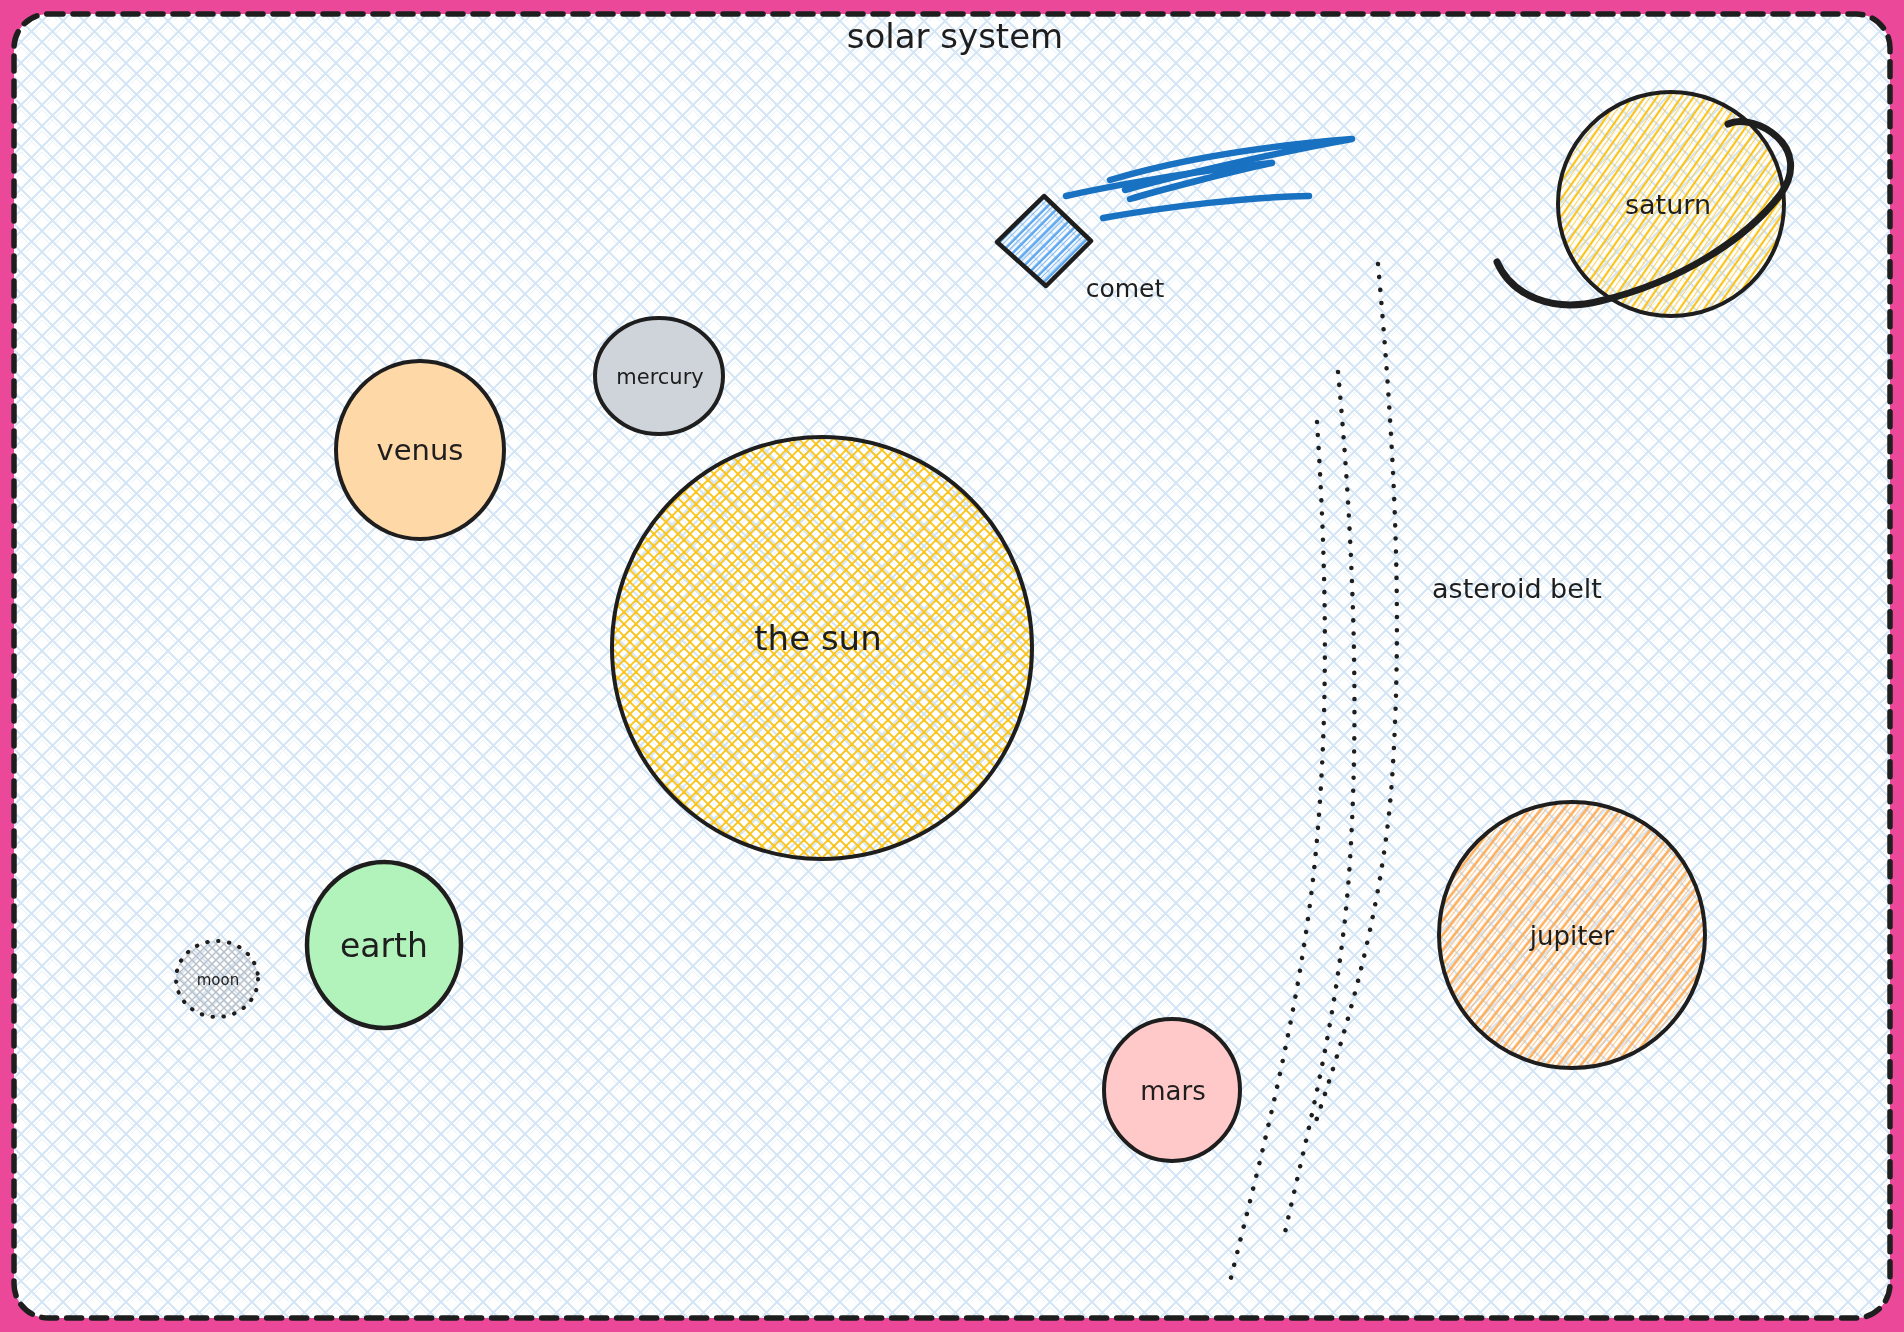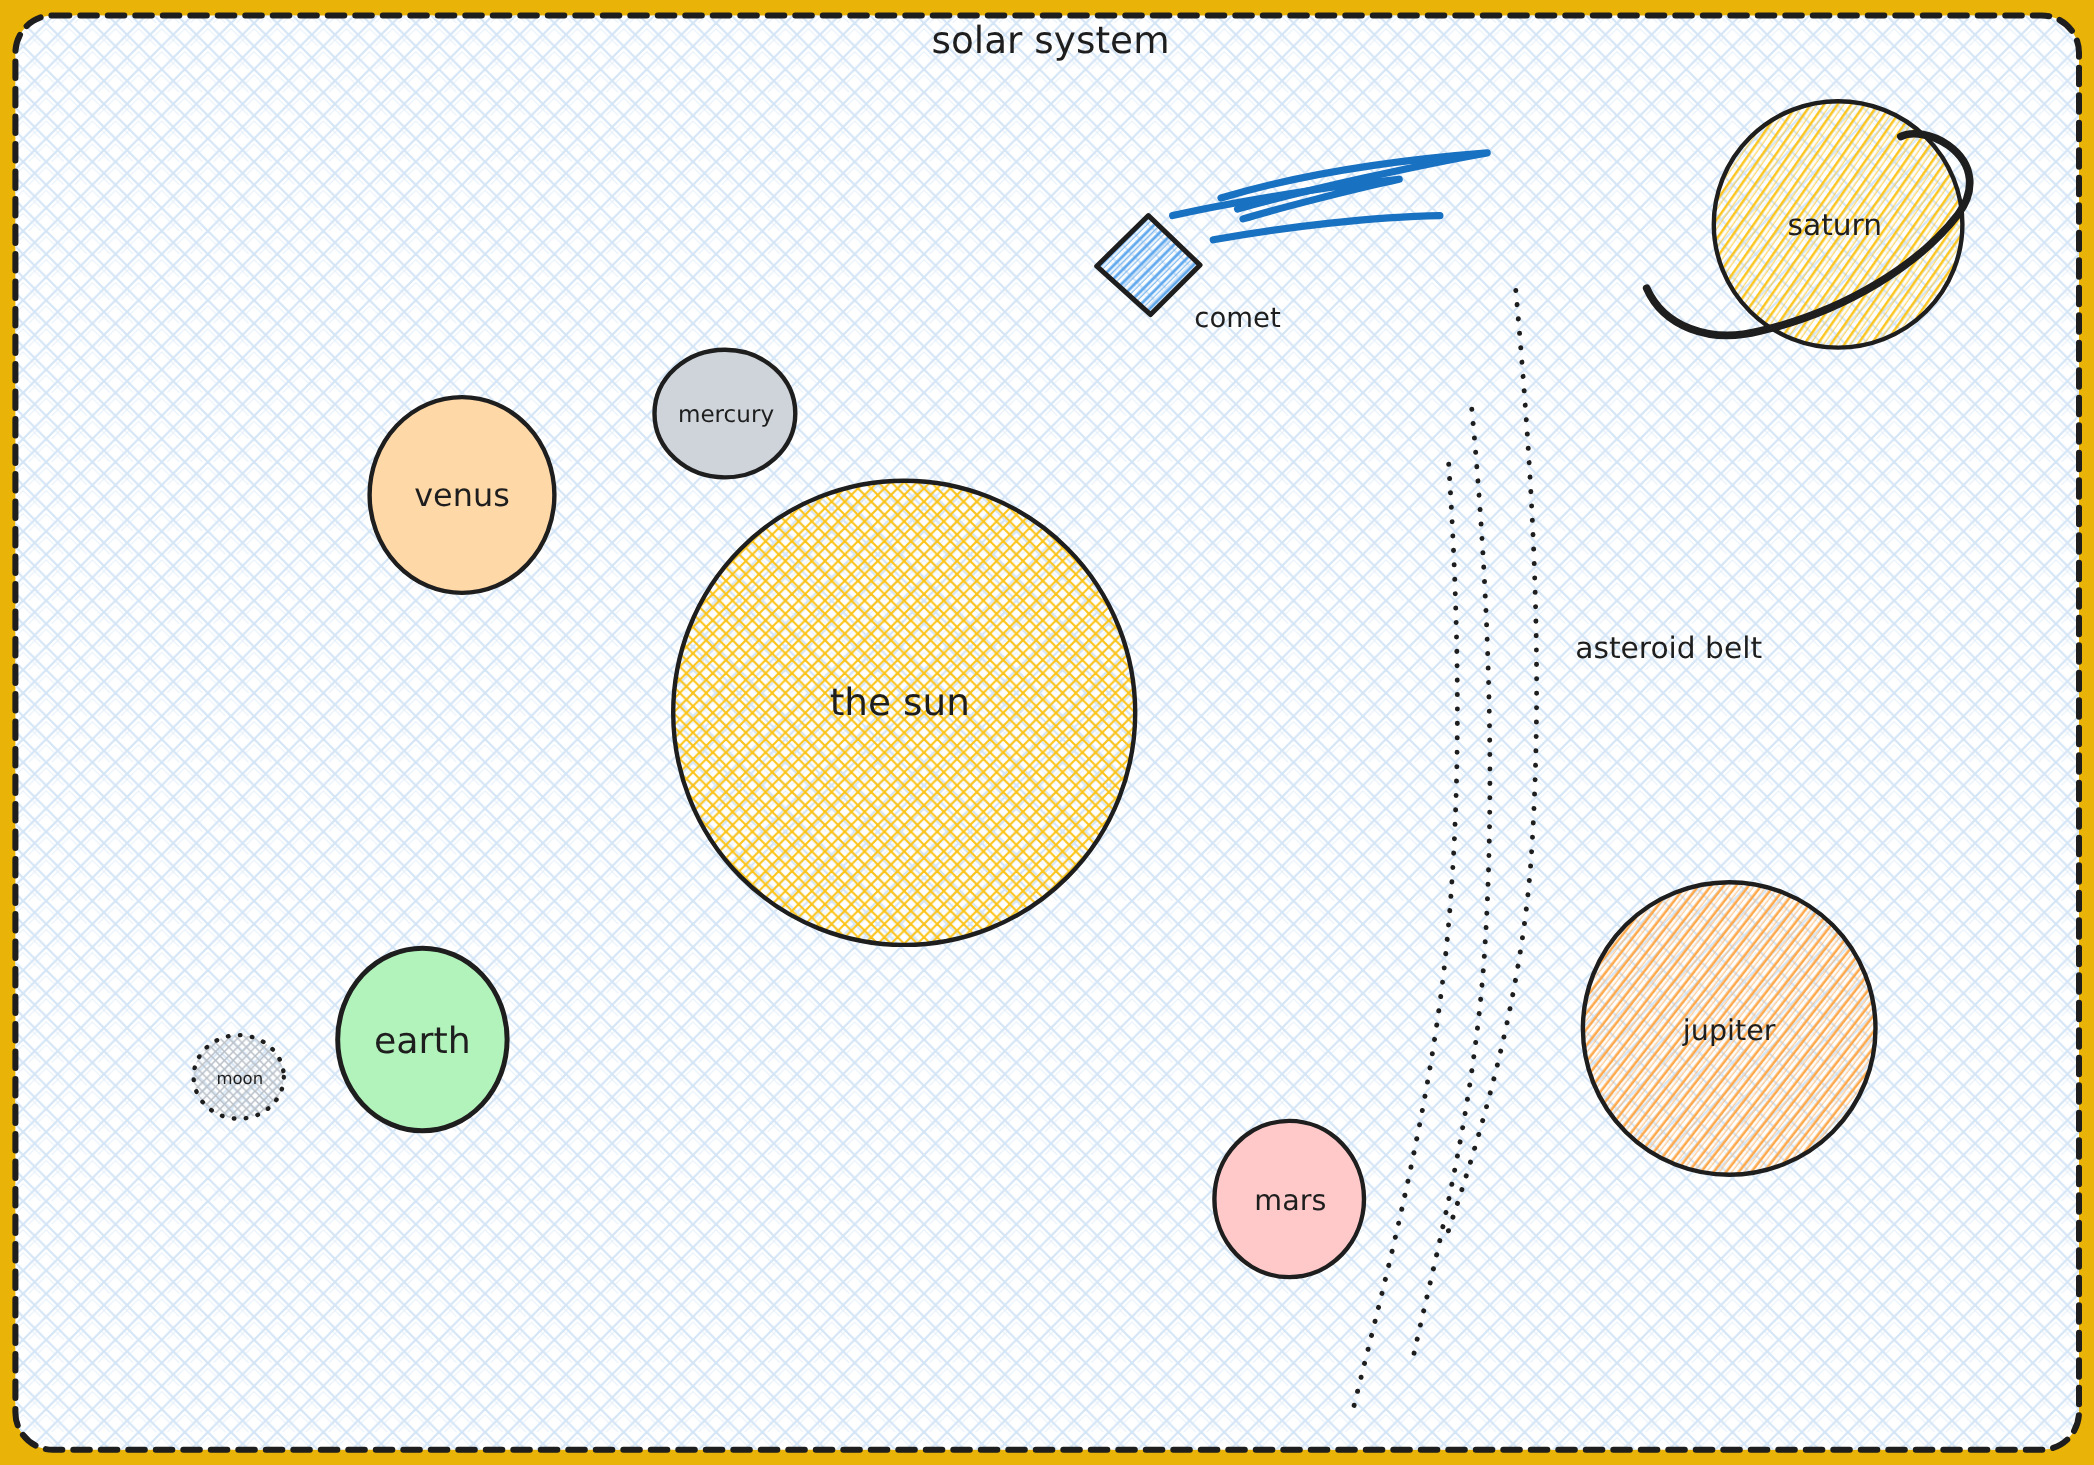--- a/index.html
+++ b/index.html
@@ -1,16 +1,16 @@
 <!DOCTYPE html>
 <html><head>
 <meta charset="utf-8">
 <style>
   html,body { margin:0; padding:0; background:#ffffff; }
-  .stage { position:relative; width:1904px; height:1332px; background:#eab308; overflow:hidden;text-decoration:underline; }
+  .stage { position:relative; width:1904px; height:1332px; background:#ec4899; overflow:hidden;text-decoration:underline; }
   svg.canvas { position:absolute; left:0; top:0; width:1904px; height:1332px; }
   text { font-family:"DejaVu Sans", sans-serif; fill:#1e1e1e; }
   .title-text { font-size:34px; }
   .ink { stroke:#1e1e1e; }
   .label { text-anchor:middle; }
 </style>
 </head>
 <body>
 
 <div class="stage">

